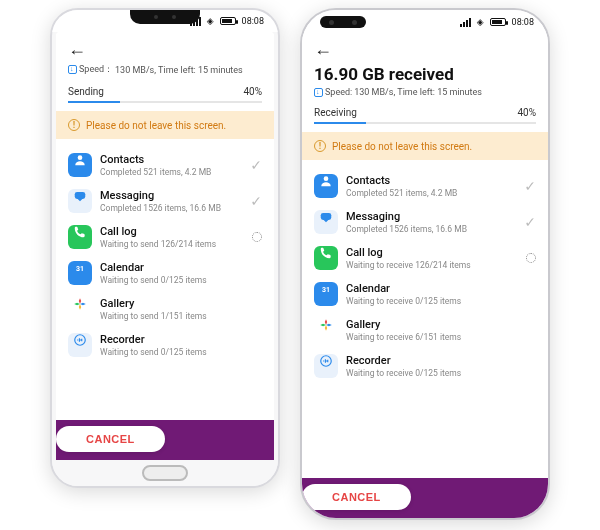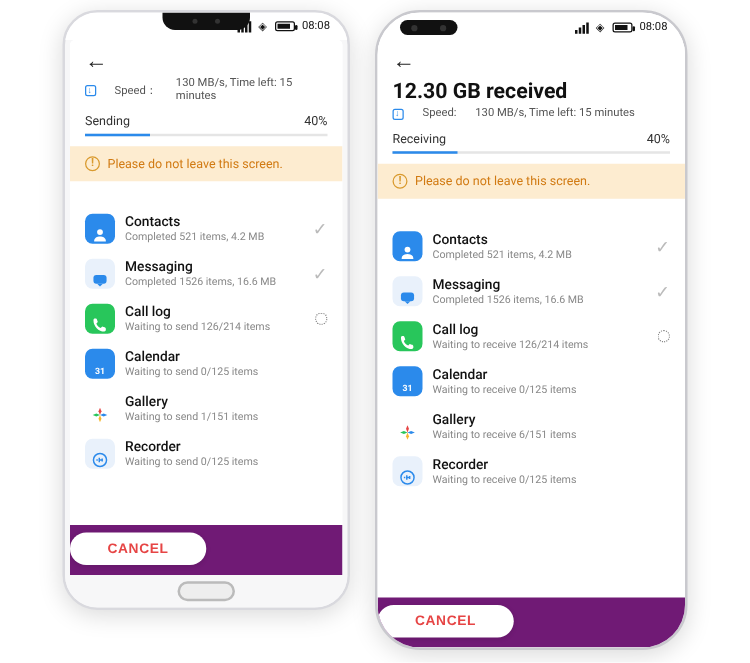--- a/index.html
+++ b/index.html
@@ -51,31 +51,31 @@
   .punch::before,.punch::after{content:"";width:5px;height:5px;border-radius:50%;background:#333;}
   .screen {
     flex:1; background:#fff; display:flex; flex-direction:column;
     overflow:hidden;
     border-top:0;
   }
   .phone-left .screen{ margin:0 4px; border-radius:4px 4px 0 0; }
   .header { padding: 6px 12px 4px; background:#fff;}
   .back { font-size: 18px; color:#222; display:inline-block; }
   .title { font-size: 17px; font-weight:700; color:#111; margin-top:4px;}
-  .subtitle { font-size: 9px; color:#555; margin-top:3px; display:flex; align-items:center; gap:15px;}
+  .subtitle { font-size: 9px; color:#555; margin-top:3px; display:flex; align-items:center; gap:2px;}
   .speed-ico{display:inline-block;width:9px;height:9px;border:1px solid #2b8aeb;border-radius:2px;position:relative;}
   .speed-ico::after{content:"↓";position:absolute;font-size:7px;color:#2b8aeb;top:-1px;left:1px;}
   .tabrow{display:flex;justify-content:space-between;align-items:center;padding:6px 12px 0;font-size:10px;color:#333;}
   .tab-underline{height:2px;background:#e5e5e5;margin:4px 12px 0;position:relative;}
   .tab-underline::after{content:"";position:absolute;left:0;top:0;height:2px;width:52px;background:#2b8aeb;}
   .warn{background:#fdecd0;color:#d17a12;font-size:10px;display:flex;align-items:center;gap:6px;padding:8px 12px;margin-top:8px;}
   .warn-ico{width:12px;height:12px;border:1.5px solid #d99a2e;border-radius:50%;display:flex;align-items:center;justify-content:center;font-size:9px;font-weight:700;color:#d99a2e;}
-  .list{flex:1;overflow:hidden;padding:20px 0;}
+  .list{flex:1;overflow:hidden;padding:8px 0;}
   .item{display:flex;align-items:center;gap:8px;padding:6px 12px;}
-  .icon{width:24px;height:24px;border-radius:6px;display:flex;align-items:flex-end;justify-content:center;flex-shrink:0;}
+  .icon{width:24px;height:24px;border-radius:6px;display:flex;align-items:flex-start;justify-content:center;flex-shrink:0;}
   .ic-contacts{background:#2b8aeb;}
   .ic-msg{background:#e9f1fb;}
   .ic-call{background:#28c65b;}
   .ic-cal{background:#2b8aeb;}
   .ic-gal{background:#fff;}
   .ic-rec{background:#e9f1fb;}
   .icon svg{width:14px;height:14px;}
   .item-text{flex:1;min-width:0;}
   .item-title{font-size:11px;color:#111;font-weight:500;}
   .item-sub{font-size:8.5px;color:#888;margin-top:1px;}
@@ -224,21 +224,21 @@
         <span></span>
         <span></span>
       </span>
     <span>◈</span>
     <span class="batt"></span>
     <span>08:08</span>
   </div>
   <div class="screen">
     <div class="header">
       <div class="back">←</div>
-      <div class="title">12.30 GB received</div>
+      <div class="title">16.90 GB received</div>
       <div class="subtitle">
         <span class="speed-ico"></span>
         <span>Speed:</span>
         <span>130 MB/s, Time left: 15 minutes</span>
       </div>
     </div>
     <div class="tabrow">
       <span>Receiving</span>
       <span>40%</span>
     </div>

